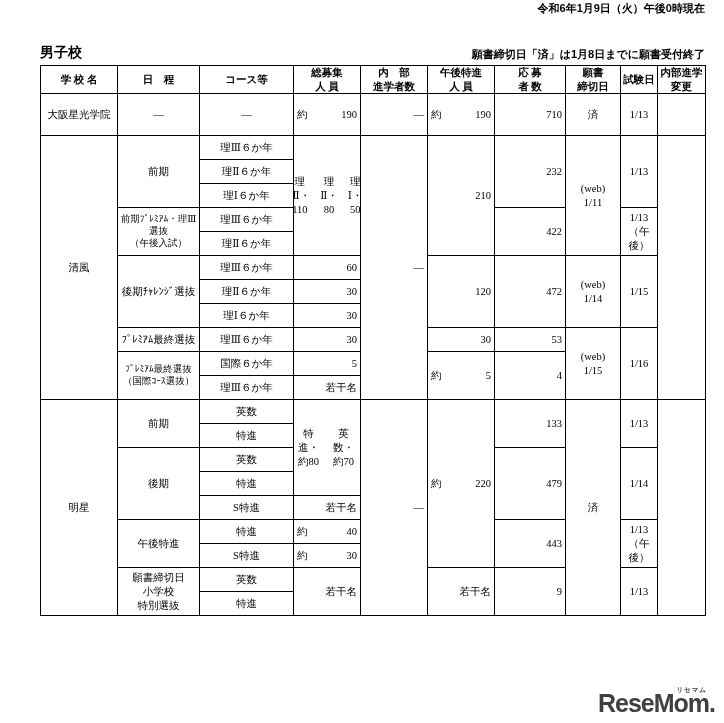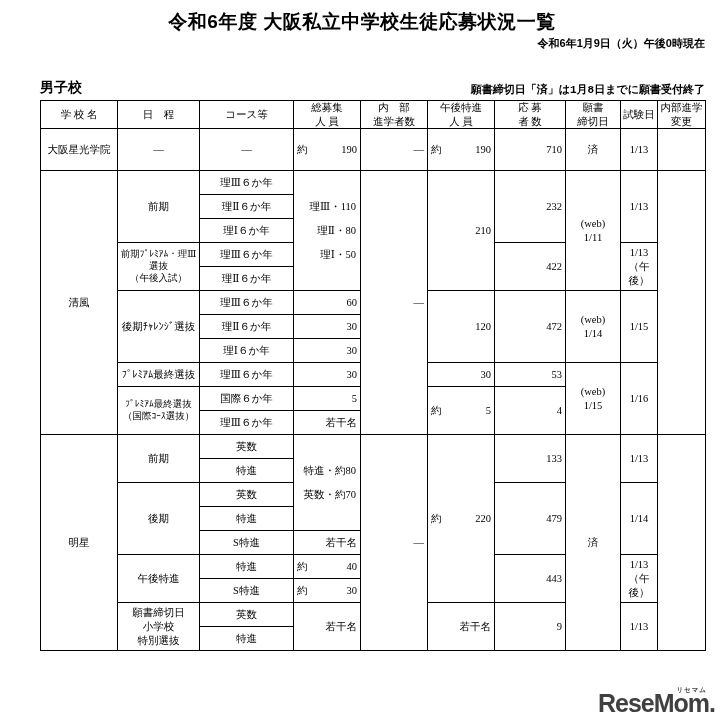--- a/index.html
+++ b/index.html
@@ -3,46 +3,45 @@
 <meta charset="utf-8">
 <style>
   html,body{margin:0;padding:0;background:#fff;}
   .page{position:relative;width:724px;height:723px;background:#fff;color:#000;overflow:hidden;
         font-family:"Liberation Serif","DejaVu Serif",serif;}
   .title{margin-top:9px;text-align:center;font-family:"Liberation Sans","DejaVu Sans",sans-serif;
          font-weight:bold;font-size:19px;letter-spacing:0.5px;}
   .meta1{width:665px;margin:1px 0 0 40px;text-align:right;
          font-family:"Liberation Sans","DejaVu Sans",sans-serif;font-weight:bold;font-size:11px;}
   .meta2{width:665px;margin:1px 0 0 40px;display:flex;justify-content:space-between;align-items:flex-end;
-         font-family:Liberation Mono, monospace;font-weight:bold;}
+         font-family:Liberation Sans, sans-serif;font-weight:bold;}
   .cat{font-size:14px;}
   .note{font-size:11px;margin-top:30px;}
   table{border-collapse:collapse;table-layout:fixed;width:665px;margin:3px 0 0 40px;font-size:10.5px;}
   td{border:1px solid #000;padding:0 2px;text-align:center;vertical-align:middle;line-height:1.3;overflow:hidden;}
   tr{height:24px;}
-  tr.hrow{height:27px;}
+  tr.hrow{height:27px;font-weight:bold;}
   tr.tall{height:42px;}
   .r{text-align:right;padding-right:3px;}
   .b{display:block;}
   .s9{font-size:9.5px;line-height:1.25;text-align:center;}
   .split{display:flex;justify-content:space-between;align-items:center;padding:0 1px;}
-  .stack{display:flex;flex-direction:column;justify-content:center;}
+  .stack{display:flex;justify-content:center;}
   .stack.right{align-items:flex-end;padding-right:2px;}
   .g10{gap:10px;}
   .logo{position:absolute;right:9px;bottom:7px;color:#404040;
         font-family:"Liberation Sans","DejaVu Sans",sans-serif;font-weight:bold;text-align:right;}
   .logo .ruby{display:block;font-size:6.5px;letter-spacing:1px;margin:0 8px 0 0;line-height:1;}
   .logo .word{font-size:25px;line-height:0.85;letter-spacing:-1px;}
 </style>
 </head>
 <body>
 
 <div class="page">
 
-  <div class="title">令和6年度 大阪私立中学校生徒応募状況一覧</div>
   <div class="meta1">令和6年1月9日（火）午後0時現在</div>
   <div class="meta2">
     <span class="cat">男子校</span>
     <span class="note">願書締切日「済」は1月8日までに願書受付終了</span>
   </div>
 
   <table>
     <colgroup>
       <col style="width:77px">
         <col style="width:82px">

